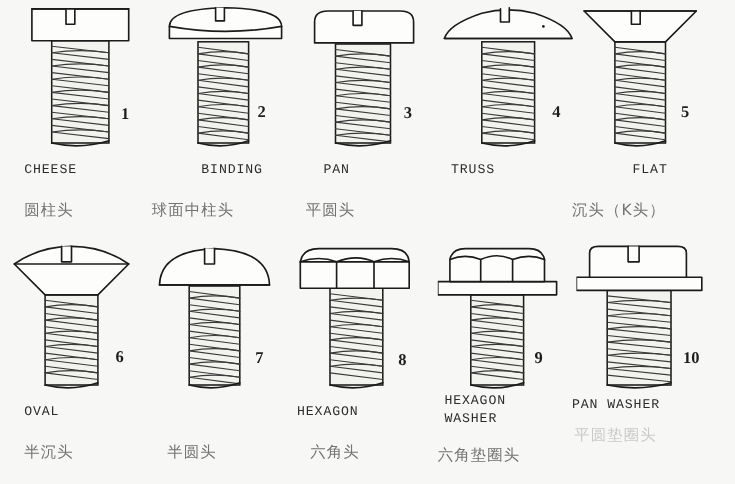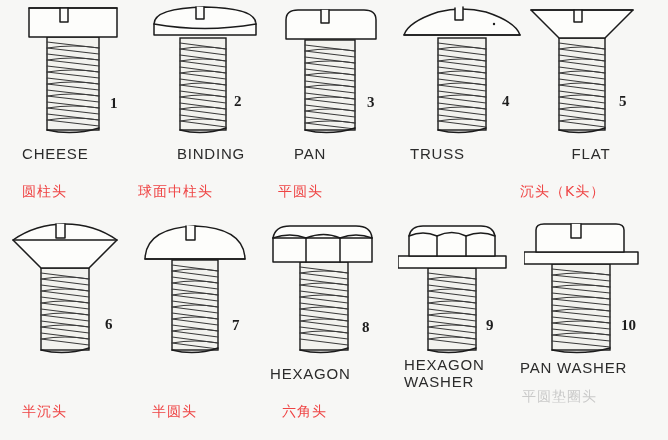--- a/index.html
+++ b/index.html
@@ -35,35 +35,35 @@
     left:0;
     width:134px;
     height:140px;
   }
   .fig svg{display:block;}
 
   .label-en{
     position:absolute;
     left:0;
     width:134px;
-    font-family:Liberation Sans, sans-serif;
-    font-size:15px;
+    font-family:Liberation Mono, monospace;
+    font-size:12px;
     letter-spacing:0.8px;
     color:#2b2b2b;
     line-height:16px;
     white-space:pre;
   }
   .label-cn{
     position:absolute;
     left:0;
     width:134px;
     font-family:"DejaVu Sans", sans-serif;
     font-size:14px;
     letter-spacing:1px;
-    color:#ef4444;
+    color:#737373;
     line-height:17px;
     white-space:pre;
   }
   .faded{
     color:#b9b9b9;
     opacity:.72;
   }
   .num{
     font-family:"Liberation Serif", serif;
     font-size:15px;
@@ -327,20 +327,21 @@
               <path d="M33 117 Q57 113 81 117"></path>
           </g>
           <path class="ink" d="M33 128 Q57 134 81 126"></path>
 
           <path class="ink-f" d="M5 18 Q28 2 57 2 Q86 2 109 18 L81 46 L33 46 Z"></path>
           <path class="ink" d="M5 18 L109 18"></path>
           <path class="ink-f" d="M48 2 L48 16 L57 16 L57 2"></path>
           <text class="num" x="97" y="107">6</text>
         </svg>
       </div>
+      <div class="label-en" style="top:146px;left:14px;">OVAL</div>
       <div class="label-cn" style="top:183px;left:14px;">半沉头</div>
     </div>
 
     <div class="cell" style="left:138px;">
       <div class="fig">
         <svg width="134" height="140" viewBox="0 0 134 140">
           <rect class="shank" x="34" y="38" width="46" height="90"></rect>
           <g class="thread">
             <path d="M34 43 L80 49"></path>
               <path d="M34 49 L80 55"></path>
@@ -444,20 +445,21 @@
 
           <path class="ink-f" d="M11 14 Q13 4 25 4 L83 4 Q95 4 97 14 L97 34 L11 34 Z"></path>
           <path class="ink" d="M11 14 Q25 8 39 14 L39 34"></path>
           <path class="ink" d="M39 14 Q54 7 68 14 L68 34"></path>
           <path class="ink" d="M68 14 Q83 8 97 14"></path>
           <text class="num" x="88" y="108">9</text>
         </svg>
       </div>
       <div class="label-en" style="top:136px;left:6px;line-height:17px;">HEXAGON
 WASHER</div>
+      <div class="label-cn" style="top:186px;left:0px;width:140px;">六角垫圈头</div>
     </div>
 
     <div class="cell" style="left:524px;">
       <div class="fig">
         <svg width="134" height="140" viewBox="0 0 134 140">
           <rect class="shank" x="28" y="42" width="58" height="86"></rect>
           <g class="thread">
             <path d="M28 47 L86 53"></path>
               <path d="M28 53 L86 59"></path>
               <path d="M28 59 L86 65"></path>

